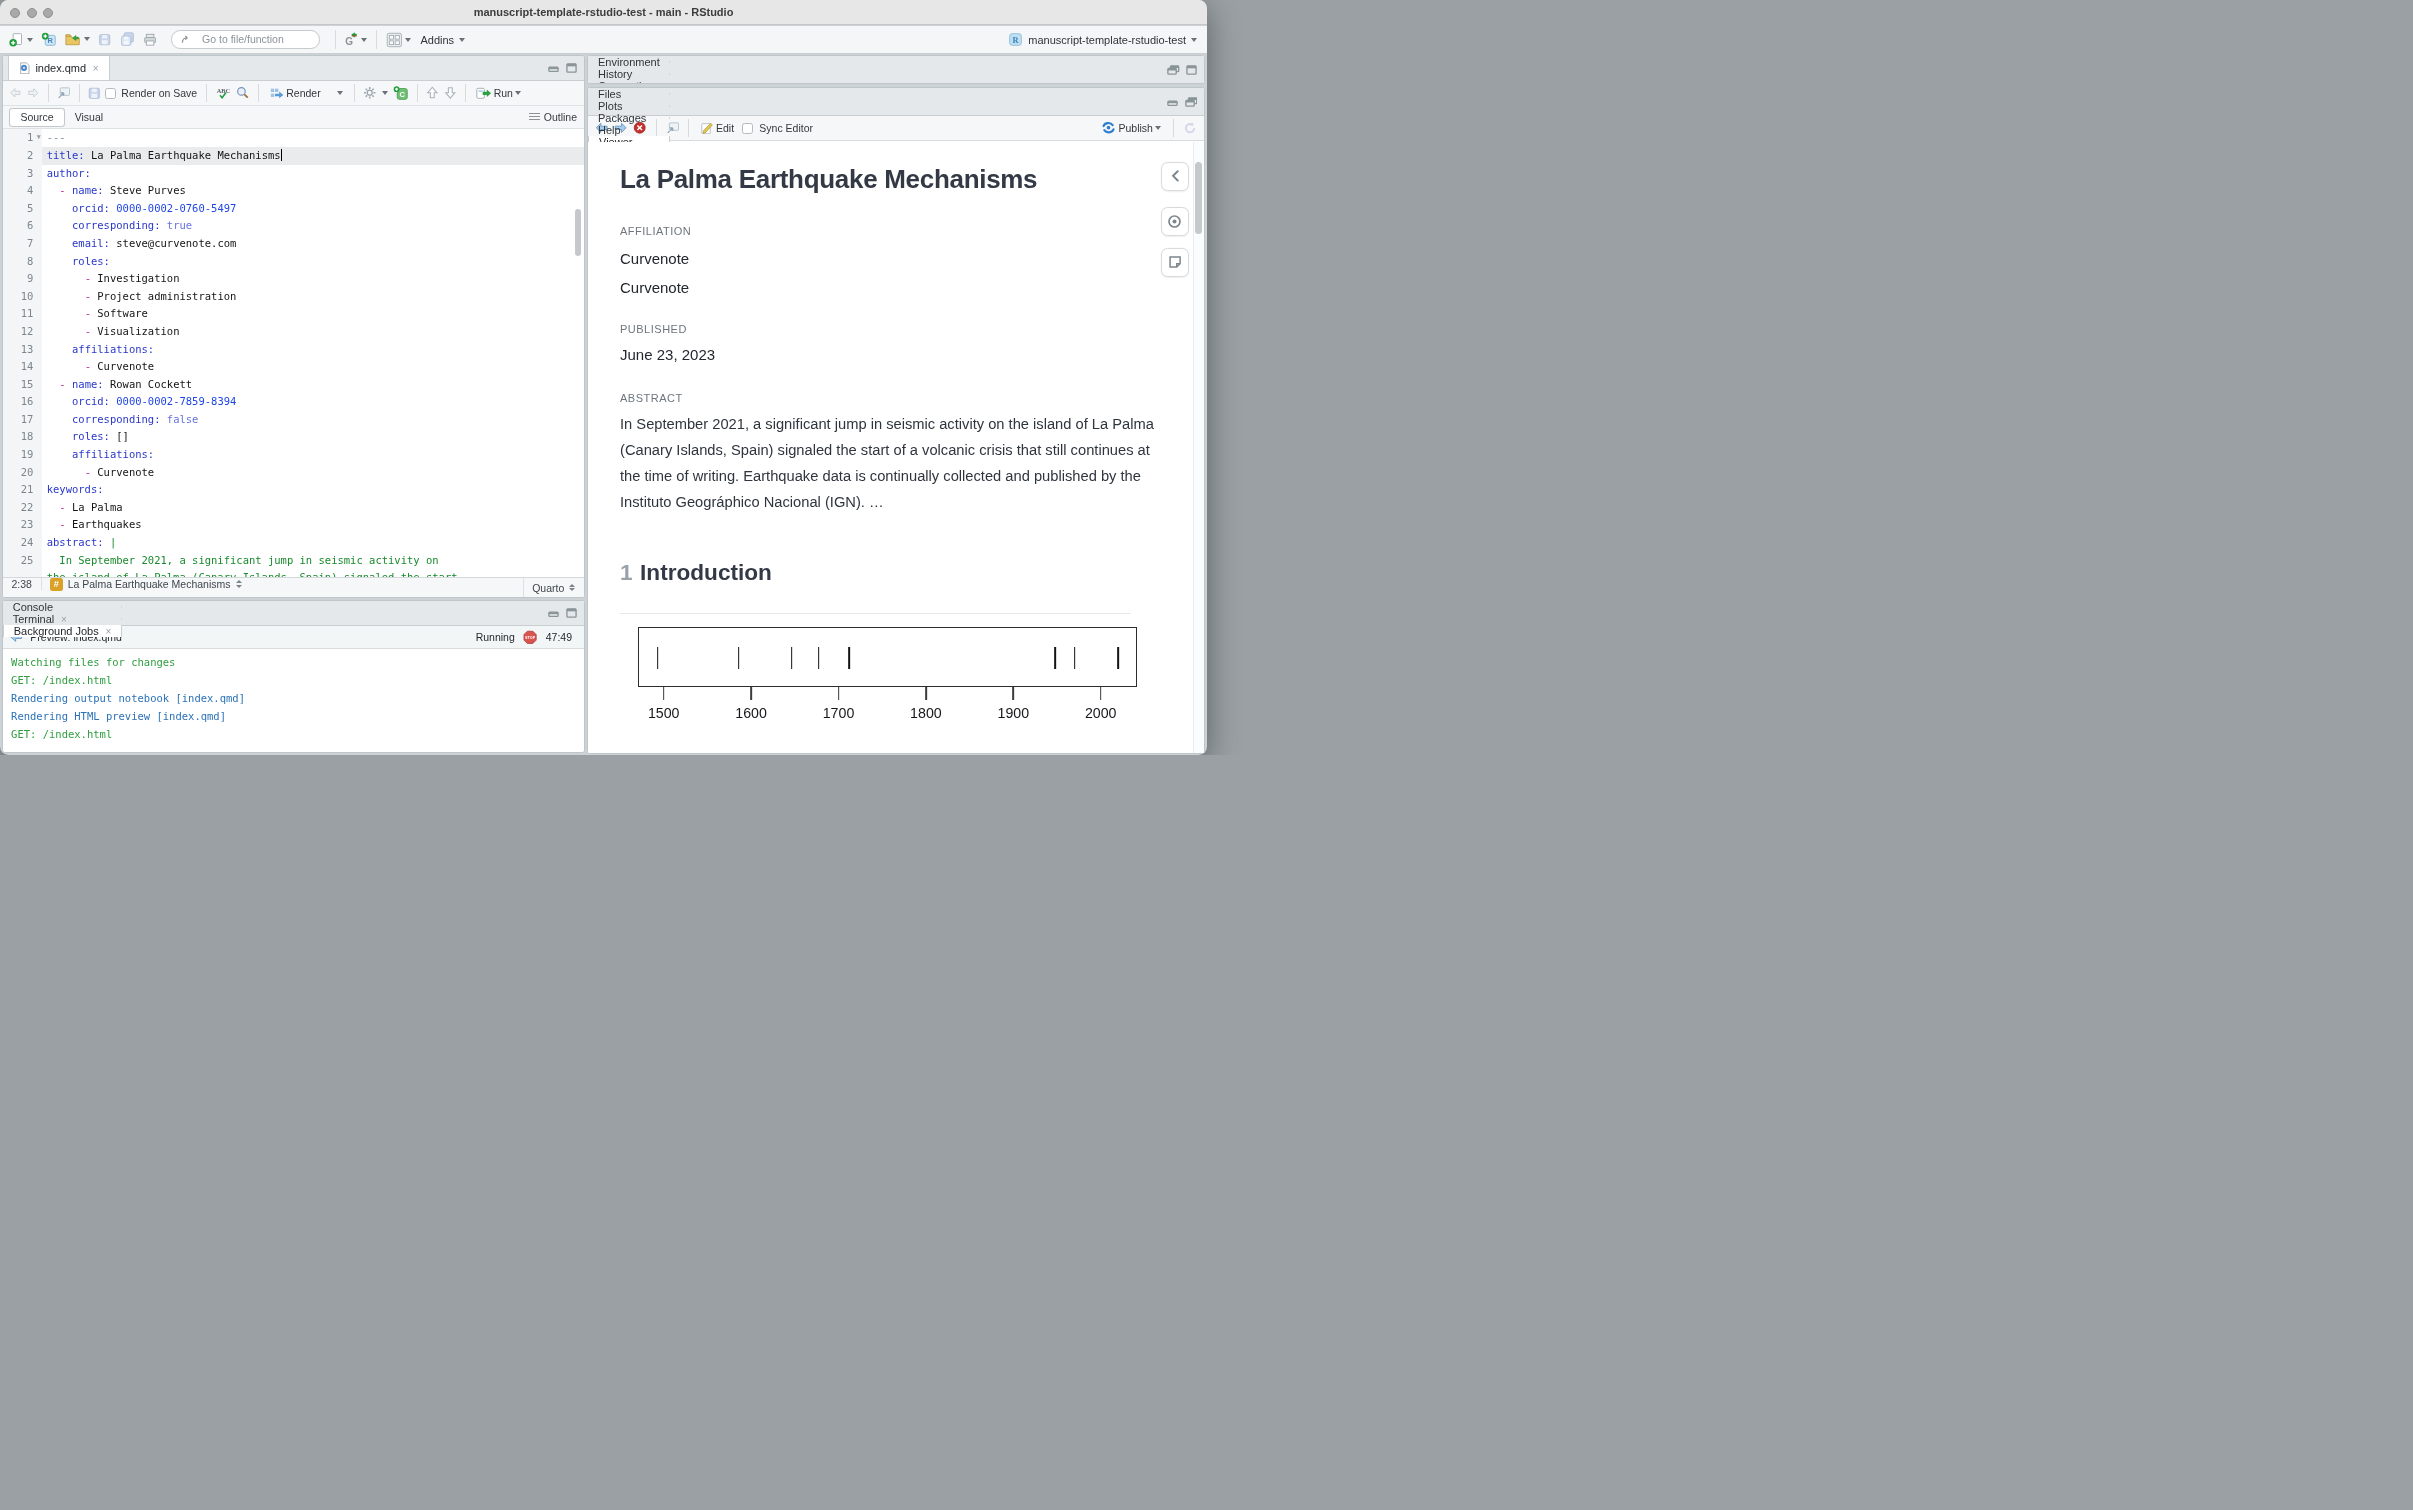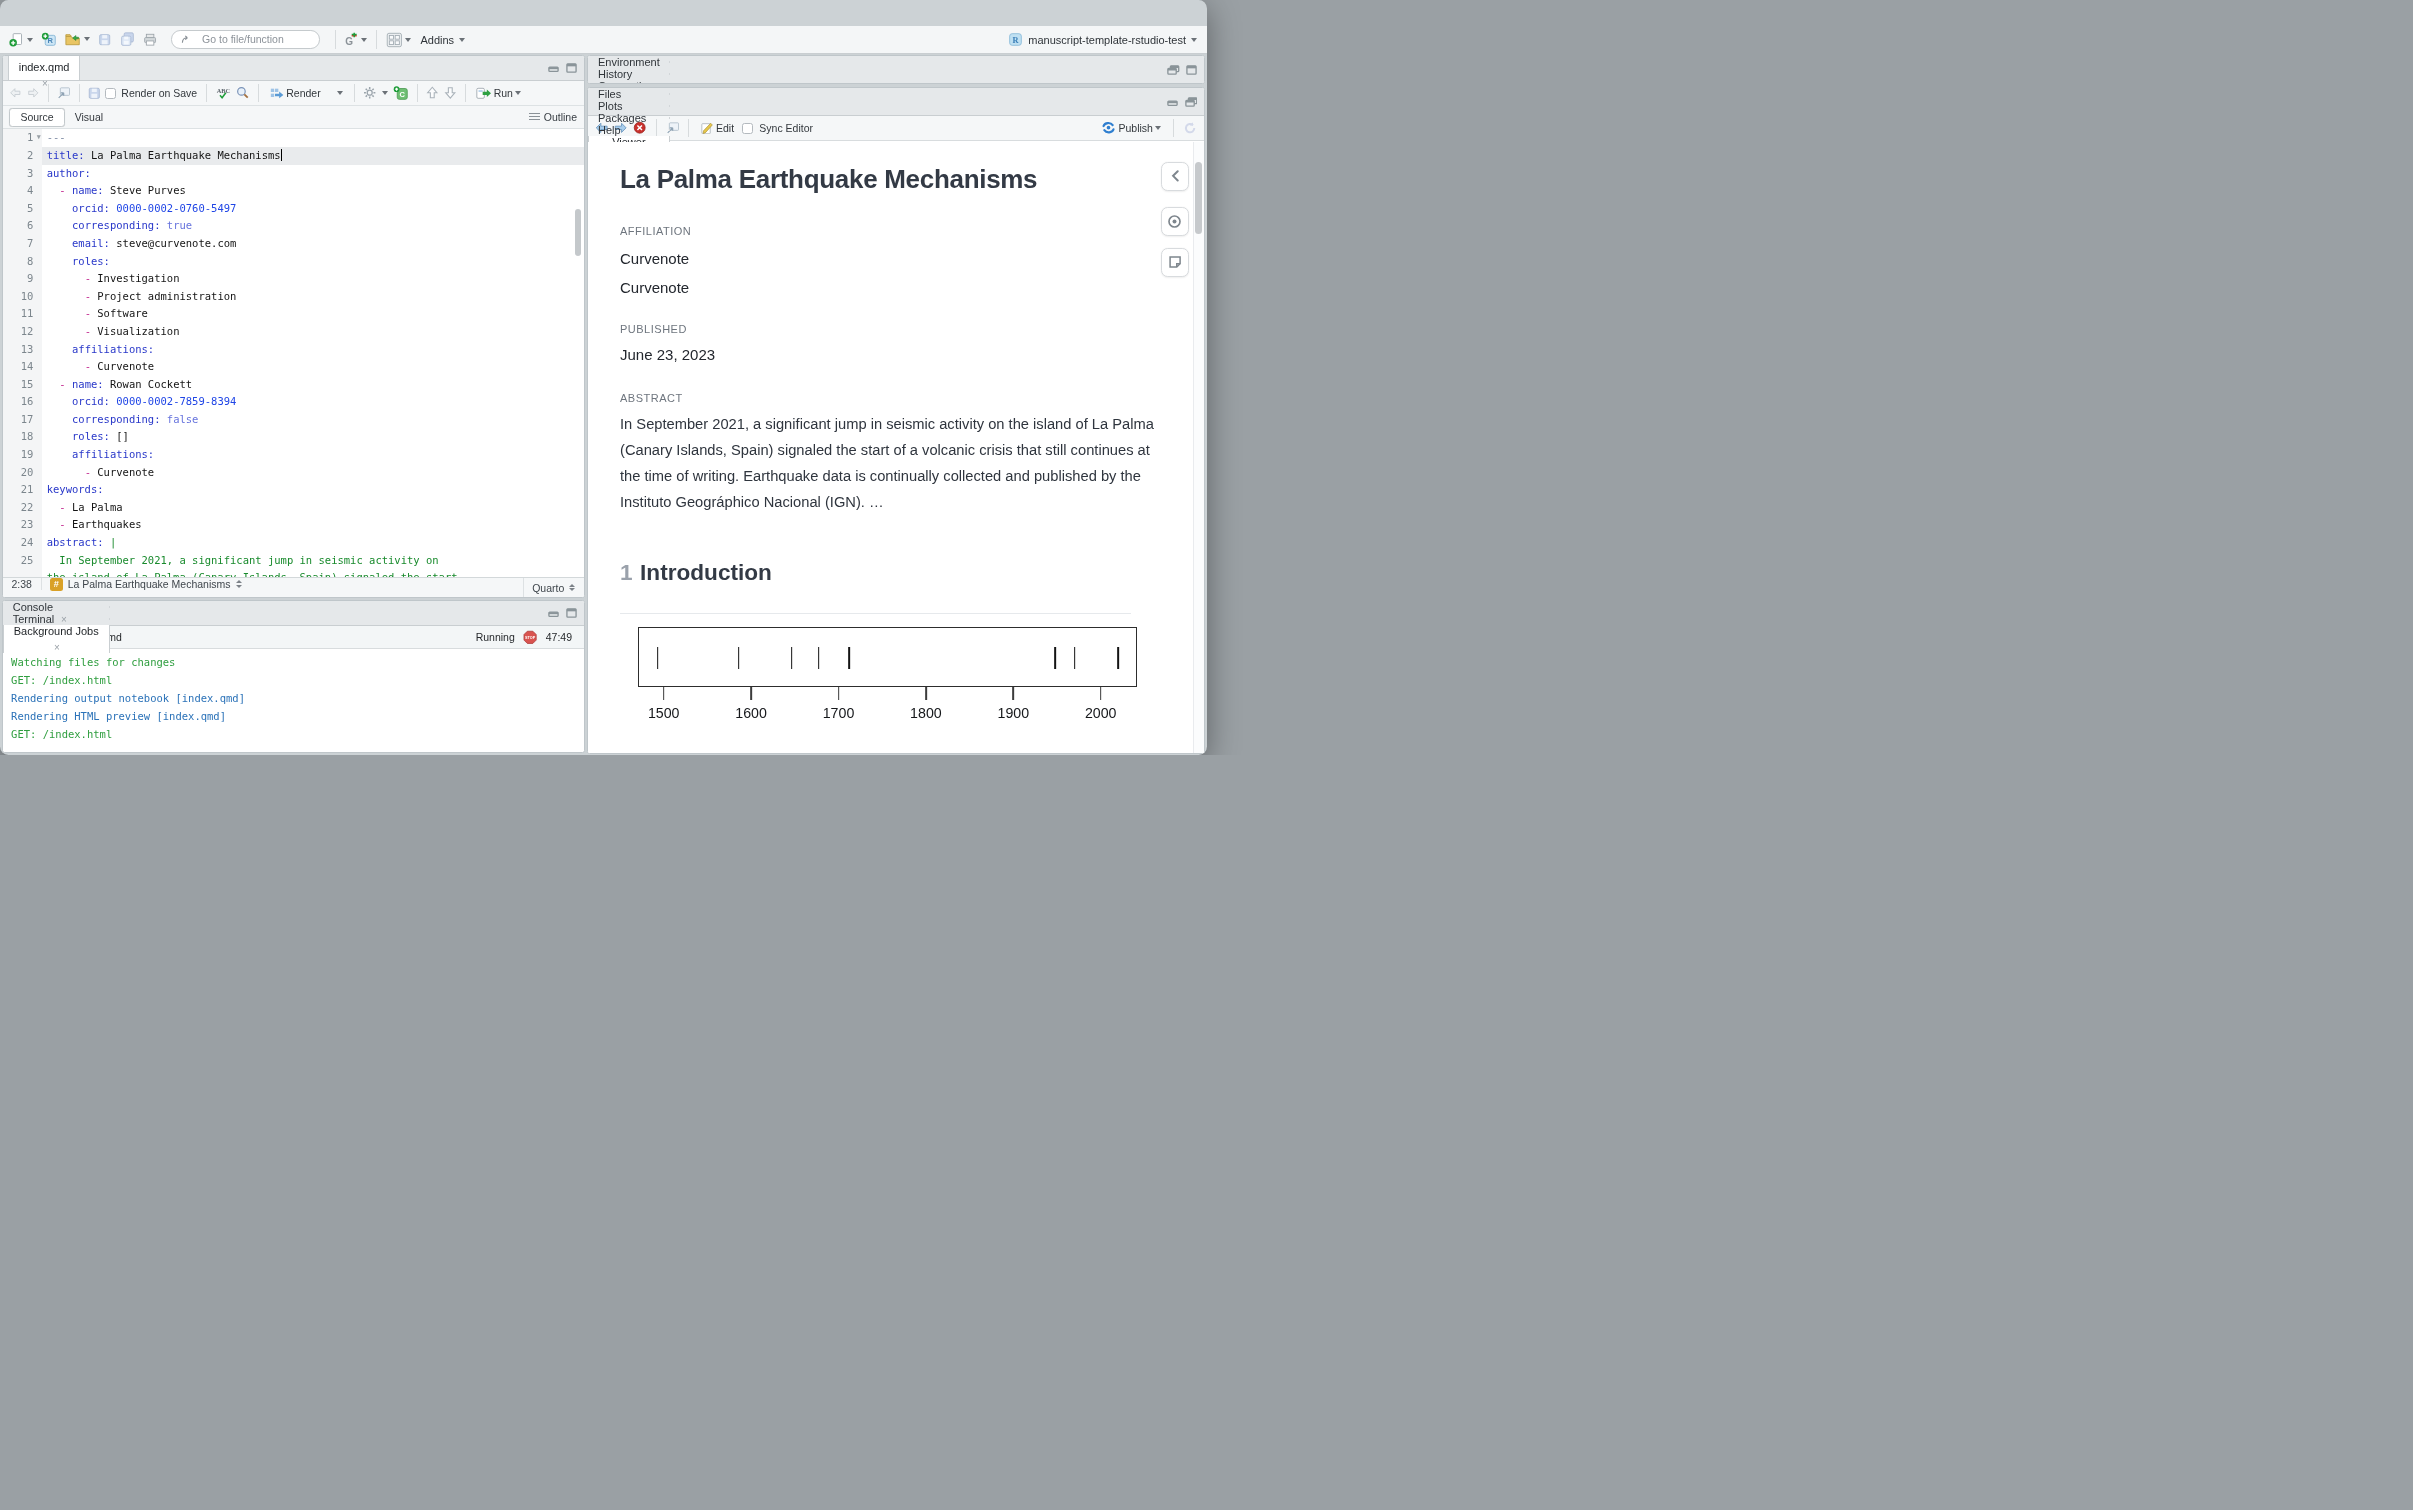--- a/index.html
+++ b/index.html
@@ -33,21 +33,21 @@
   
   .pane { position:absolute; background:#fff; border:0.8px solid #bfc6ca; border-radius:2.5px; overflow:hidden; }
   .pane-editor  { left:1.7px;  top:55px;  width:583px; height:543px; }
   .pane-console { left:1.7px;  top:600px; width:583px; height:153px; }
   .pane-rt      { left:587px; top:55px; width:618px; height:29px; }
   .pane-rb      { left:587px; top:87px; width:618px; height:667px; }
 
   .tabbar { height:25px; background:#e5e8ea; border-bottom:0.8px solid #c9ced1; display:flex; align-items:stretch; position:relative; }
   .tab { display:flex; align-items:center; gap:5px; padding:0 10px; font-size:11px; color:#30353a; position:relative; }
   .tab .tsep { position:absolute; right:0; top:5px; bottom:5px; width:0.8px; background:#d2d6d9; }
-  .tab.active { background:#fff; border-right:0.8px solid #c9ced1; border-left:0.8px solid #c9ced1; color:#1d2125;flex-direction:column; }
+  .tab.active { background:#fff; border-right:0.8px solid #c9ced1; border-left:0.8px solid #c9ced1; color:#1d2125; }
   .tab-close { color:#9aa1a7; font-size:10px; margin-left:1.7px; }
   .winbtns { position:absolute; right:6.7px; top:0; bottom:0; display:flex; align-items:center; gap:6.7px; }
 
   
   .edtab { margin-left:5px; }
   .edtoolbar { height:25px; background:#f5f7f8; border-bottom:0.8px solid #dde2e4; display:flex; align-items:center; padding:0 6.7px; gap:5px; font-size:10.5px; color:#33383d; }
   .checkbox { width:11px; height:11px; background:#fff; border:0.8px solid #b4babf; border-radius:2.5px; display:inline-block; }
   .lbl { white-space:nowrap; }
   .srcvis { height:23.4px; background:#f5f7f8; border-bottom:0.8px solid #dde2e4; display:flex; align-items:center; padding:0 6.7px; font-size:10.5px; color:#33383d; }
   .toggle { padding:2.5px 10px; border-radius:3.3px; }
@@ -118,20 +118,28 @@
   .xtick { position:absolute; top:0; width:1.7px; height:12.6px; background:#3c3c3c; transform:translateX(-50%); }
   .xlab { position:absolute; top:17.6px; transform:translateX(-50%); font-size:14.2px; color:#16181b; }
 
   svg { display:block; }
 </style>
 </head>
 <body>
 
 <div class="window">
 
+  <div class="titlebar">
+    <div class="lights">
+      <span class="light"></span>
+      <span class="light"></span>
+      <span class="light"></span>
+    </div>
+    <div class="wtitle">manuscript-template-rstudio-test - main - RStudio</div>
+  </div>
 
   <div class="mtoolbar">
     <span class="tbtn">
       <svg width="15" height="15" viewBox="0 0 18 18">
           <rect x="5" y="2" width="10" height="13" rx="1" fill="#fff" stroke="#9aa4ab"></rect>
           <circle cx="5" cy="13" r="4.5" fill="#1f9d3a"></circle>
           <path d="M5 10.5v5M2.5 13h5" stroke="#fff" stroke-width="1.6"></path>
         </svg>
       <span class="caret"></span>
     </span>

